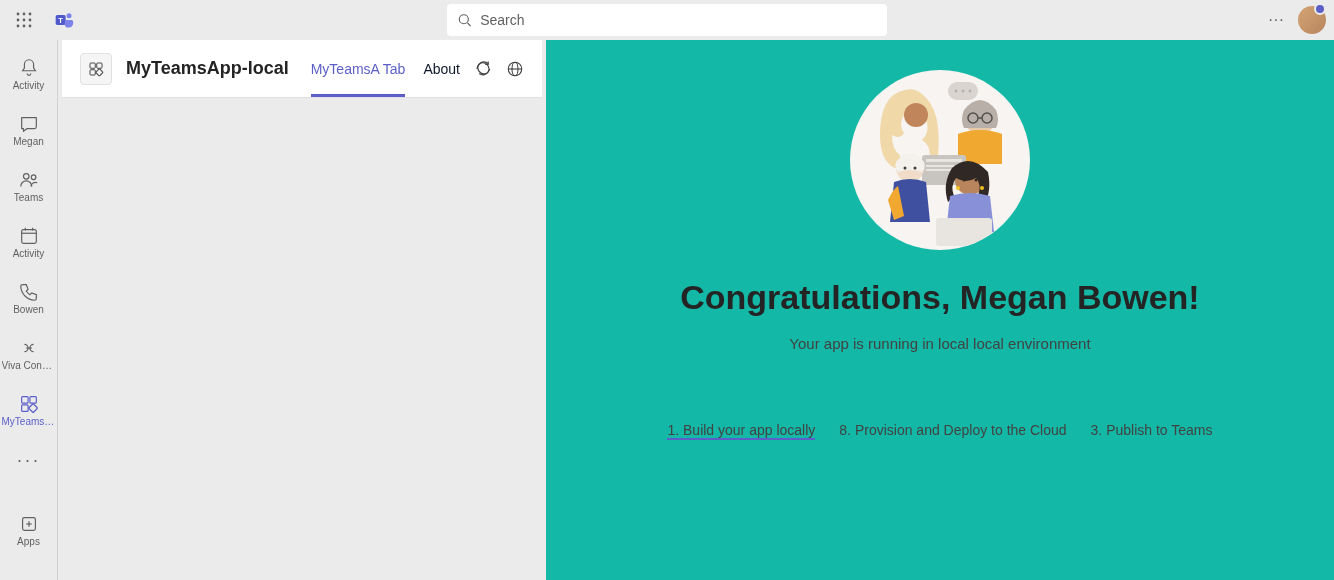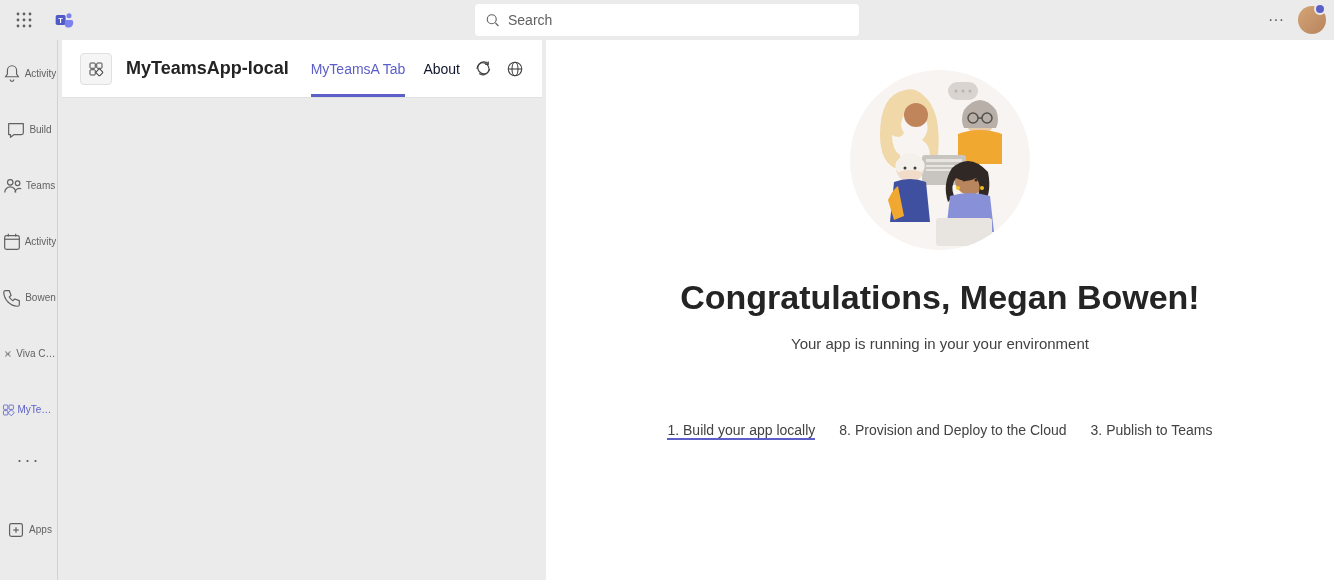--- a/index.html
+++ b/index.html
@@ -5,55 +5,55 @@
     * { margin: 0; padding: 0; box-sizing: border-box; font-family: "Segoe UI", -apple-system, sans-serif; }
     body { background: #ebebeb; width: 1334px; height: 580px; overflow: hidden; display: flex; flex-direction: column; }
 
     
     .top-bar { height: 40px; background: #ebebeb; display: flex; align-items: center; padding: 0 8px; position: relative; }
     .waffle { width: 32px; height: 32px; display: flex; align-items: center; justify-content: center; cursor: pointer; }
     .waffle svg { width: 16px; height: 16px; fill: #616161; }
     .teams-logo { width: 32px; height: 32px; display: flex; align-items: center; justify-content: center; margin-left: 8px; }
     .teams-logo svg { width: 20px; height: 20px; fill: #5059c9; }
     .search-wrap { position: absolute; left: 50%; transform: translateX(-50%); }
-    .search-box { width: 384px; height: 32px; background: #fff; border-radius: 4px; display: flex; align-items: center; padding: 0 10px; gap: 8px; }
+    .search-box { width: 440px; height: 32px; background: #fff; border-radius: 4px; display: flex; align-items: center; padding: 0 10px; gap: 8px; }
     .search-box svg { width: 16px; height: 16px; fill: none; stroke: #616161; stroke-width: 1.5; }
     .search-box input { border: none; outline: none; width: 100%; font-size: 14px; color: #242424; background: transparent; }
     .search-box input::placeholder { color: #616161; }
     .top-right { position: absolute; right: 8px; display: flex; align-items: center; gap: 10px; }
     .more-dots { width: 24px; height: 24px; display: flex; align-items: center; justify-content: center; cursor: pointer; color: #616161; }
     .avatar { width: 28px; height: 28px; border-radius: 50%; background: linear-gradient(135deg,#d4a574 0%,#b8845f 100%); position: relative; cursor: pointer; }
     .avatar::before { content: ""; position: absolute; top: -3px; right: 0; width: 8px; height: 8px; background: #5b5fc7; border-radius: 50%; border: 2px solid #ebebeb; }
 
     
     .main { flex: 1; display: flex; min-height: 0; }
 
     
     .rail { width: 58px; background: #ebebeb; border-right: 1px solid #d1d1d1; display: flex; flex-direction: column; align-items: center; padding-top: 8px; gap: 4px; }
-    .rail-item { width: 56px; height: 52px; display: flex; flex-direction: row; align-items: center; justify-content: center; gap: 2px; cursor: pointer; color: #616161; }
+    .rail-item { width: 56px; height: 52px; display: flex; flex-direction: column; align-items: center; justify-content: center; gap: 2px; cursor: pointer; color: #616161; }
     .rail-item.active { color: #5b5fc7; }
     .rail-item svg { width: 22px; height: 22px; fill: none; stroke: currentColor; stroke-width: 1.3; }
     .rail-item .rail-label { font-size: 10px; line-height: 1; max-width: 54px; overflow: hidden; text-overflow: ellipsis; white-space: nowrap; text-align: center; }
     .rail-more { width: 56px; height: 40px; display: flex; align-items: center; justify-content: center; color: #616161; cursor: pointer; font-size: 18px; letter-spacing: 2px; }
     .rail-apps { margin-top: 20px; }
 
     
     .content { flex: 1; background: #ebebeb; display: flex; flex-direction: row; }
     .tab-header { background: #fff; height: 58px; display: flex; align-items: center; padding: 0 18px; gap: 14px; border-bottom: 1px solid #e1e1e1; margin-left: 4px; }
     .app-icon-box { width: 32px; height: 32px; background: #f5f5f5; border: 1px solid #e1e1e1; border-radius: 4px; display: flex; align-items: center; justify-content: center; }
     .app-icon-box svg { width: 18px; height: 18px; fill: none; stroke: #424242; stroke-width: 1.3; }
     .app-title { font-size: 18px; font-weight: 700; color: #242424; margin-right: 8px; }
     .tabs { display: flex; gap: 18px; height: 100%; align-items: center; }
     .tab { font-size: 14px; color: #0f172a; cursor: pointer; height: 100%; display: flex; align-items: center; border-bottom: 3px solid transparent; padding-top: 3px; }
     .tab.active { color: #5b5fc7; font-weight: 500; border-bottom-color: #5b5fc7; }
     .header-right { margin-left: auto; display: flex; gap: 14px; align-items: center; color: #424242; }
     .header-right svg { width: 18px; height: 18px; fill: none; stroke: currentColor; stroke-width: 1.5; cursor: pointer; }
 
     
-    .body { flex: 1; background: #ffffff; padding: 30px 0 0; display: flex; flex-direction: column; align-items: center; margin-left: 4px; overflow: hidden; }
+    .body { flex: 1; background: #14b8a6; padding: 30px 0 0; display: flex; flex-direction: column; align-items: center; margin-left: 4px; overflow: hidden; }
     .illustration { width: 180px; height: 180px; border-radius: 50%; background: #f7f4f1; display: flex; align-items: center; justify-content: center; position: relative; overflow: hidden; }
     .congrats { font-size: 34px; font-weight: 700; color: #242424; margin-top: 28px; }
     .subtitle { font-size: 15px; color: #424242; margin-top: 18px; }
     .steps { display: flex; gap: 24px; margin-top: 70px; }
     .step { font-size: 14px; color: #424242; cursor: pointer; padding-bottom: 0; border-bottom: 2px solid transparent; }
     .step.active { border-bottom-color: #5b5fc7; }
   </style>
 </head>
 <body>
 
@@ -103,21 +103,21 @@
       <svg viewBox="0 0 24 24">
           <path d="M12 3 a5 5 0 0 1 5 5 v4 l2 3 H5 l2 -3 V8 a5 5 0 0 1 5 -5 z"></path>
           <path d="M10 18 a2 2 0 0 0 4 0"></path>
         </svg>
       <span class="rail-label">Activity</span>
     </div>
     <div class="rail-item">
       <svg viewBox="0 0 24 24">
           <path d="M4 5 h16 a0 0 0 0 1 0 0 v10 a2 2 0 0 1 -2 2 h-8 l-4 3 v-3 h-2 a0 0 0 0 1 0 0 V5 z" stroke-linejoin="round"></path>
         </svg>
-      <span class="rail-label">Build</span>
+      <span class="rail-label">Megan</span>
     </div>
     <div class="rail-item">
       <svg viewBox="0 0 24 24">
           <circle cx="9" cy="8" r="3"></circle>
           <circle cx="17" cy="9" r="2.5"></circle>
           <path d="M3 19 a6 6 0 0 1 12 0"></path>
           <path d="M14 19 a5 5 0 0 1 7 -4"></path>
         </svg>
       <span class="rail-label">Teams</span>
     </div>
@@ -234,21 +234,21 @@
           <circle cx="114" cy="110" r="1.5" fill="#302824"></circle>
             <circle cx="126" cy="110" r="1.5" fill="#302824"></circle>
           <circle cx="108" cy="118" r="2" fill="#f0c020"></circle>
             <circle cx="132" cy="118" r="2" fill="#f0c020"></circle>
           <path d="M100 126 q20 -6 40 0 l4 36 l-48 0 z" fill="#8890d8"></path>
 
           <rect x="86" y="148" width="56" height="28" rx="3" fill="#e8e4e0"></rect>
         </svg>
       </div>
       <div class="congrats">Congratulations, Megan Bowen!</div>
-      <div class="subtitle">Your app is running in your your environment</div>
+      <div class="subtitle">Your app is running in local local environment</div>
       <div class="steps">
         <div class="step active">1. Build your app locally</div>
         <div class="step">8. Provision and Deploy to the Cloud</div>
         <div class="step">3. Publish to Teams</div>
       </div>
     </div>
   </div>
 </div>
 
 </body></html>

